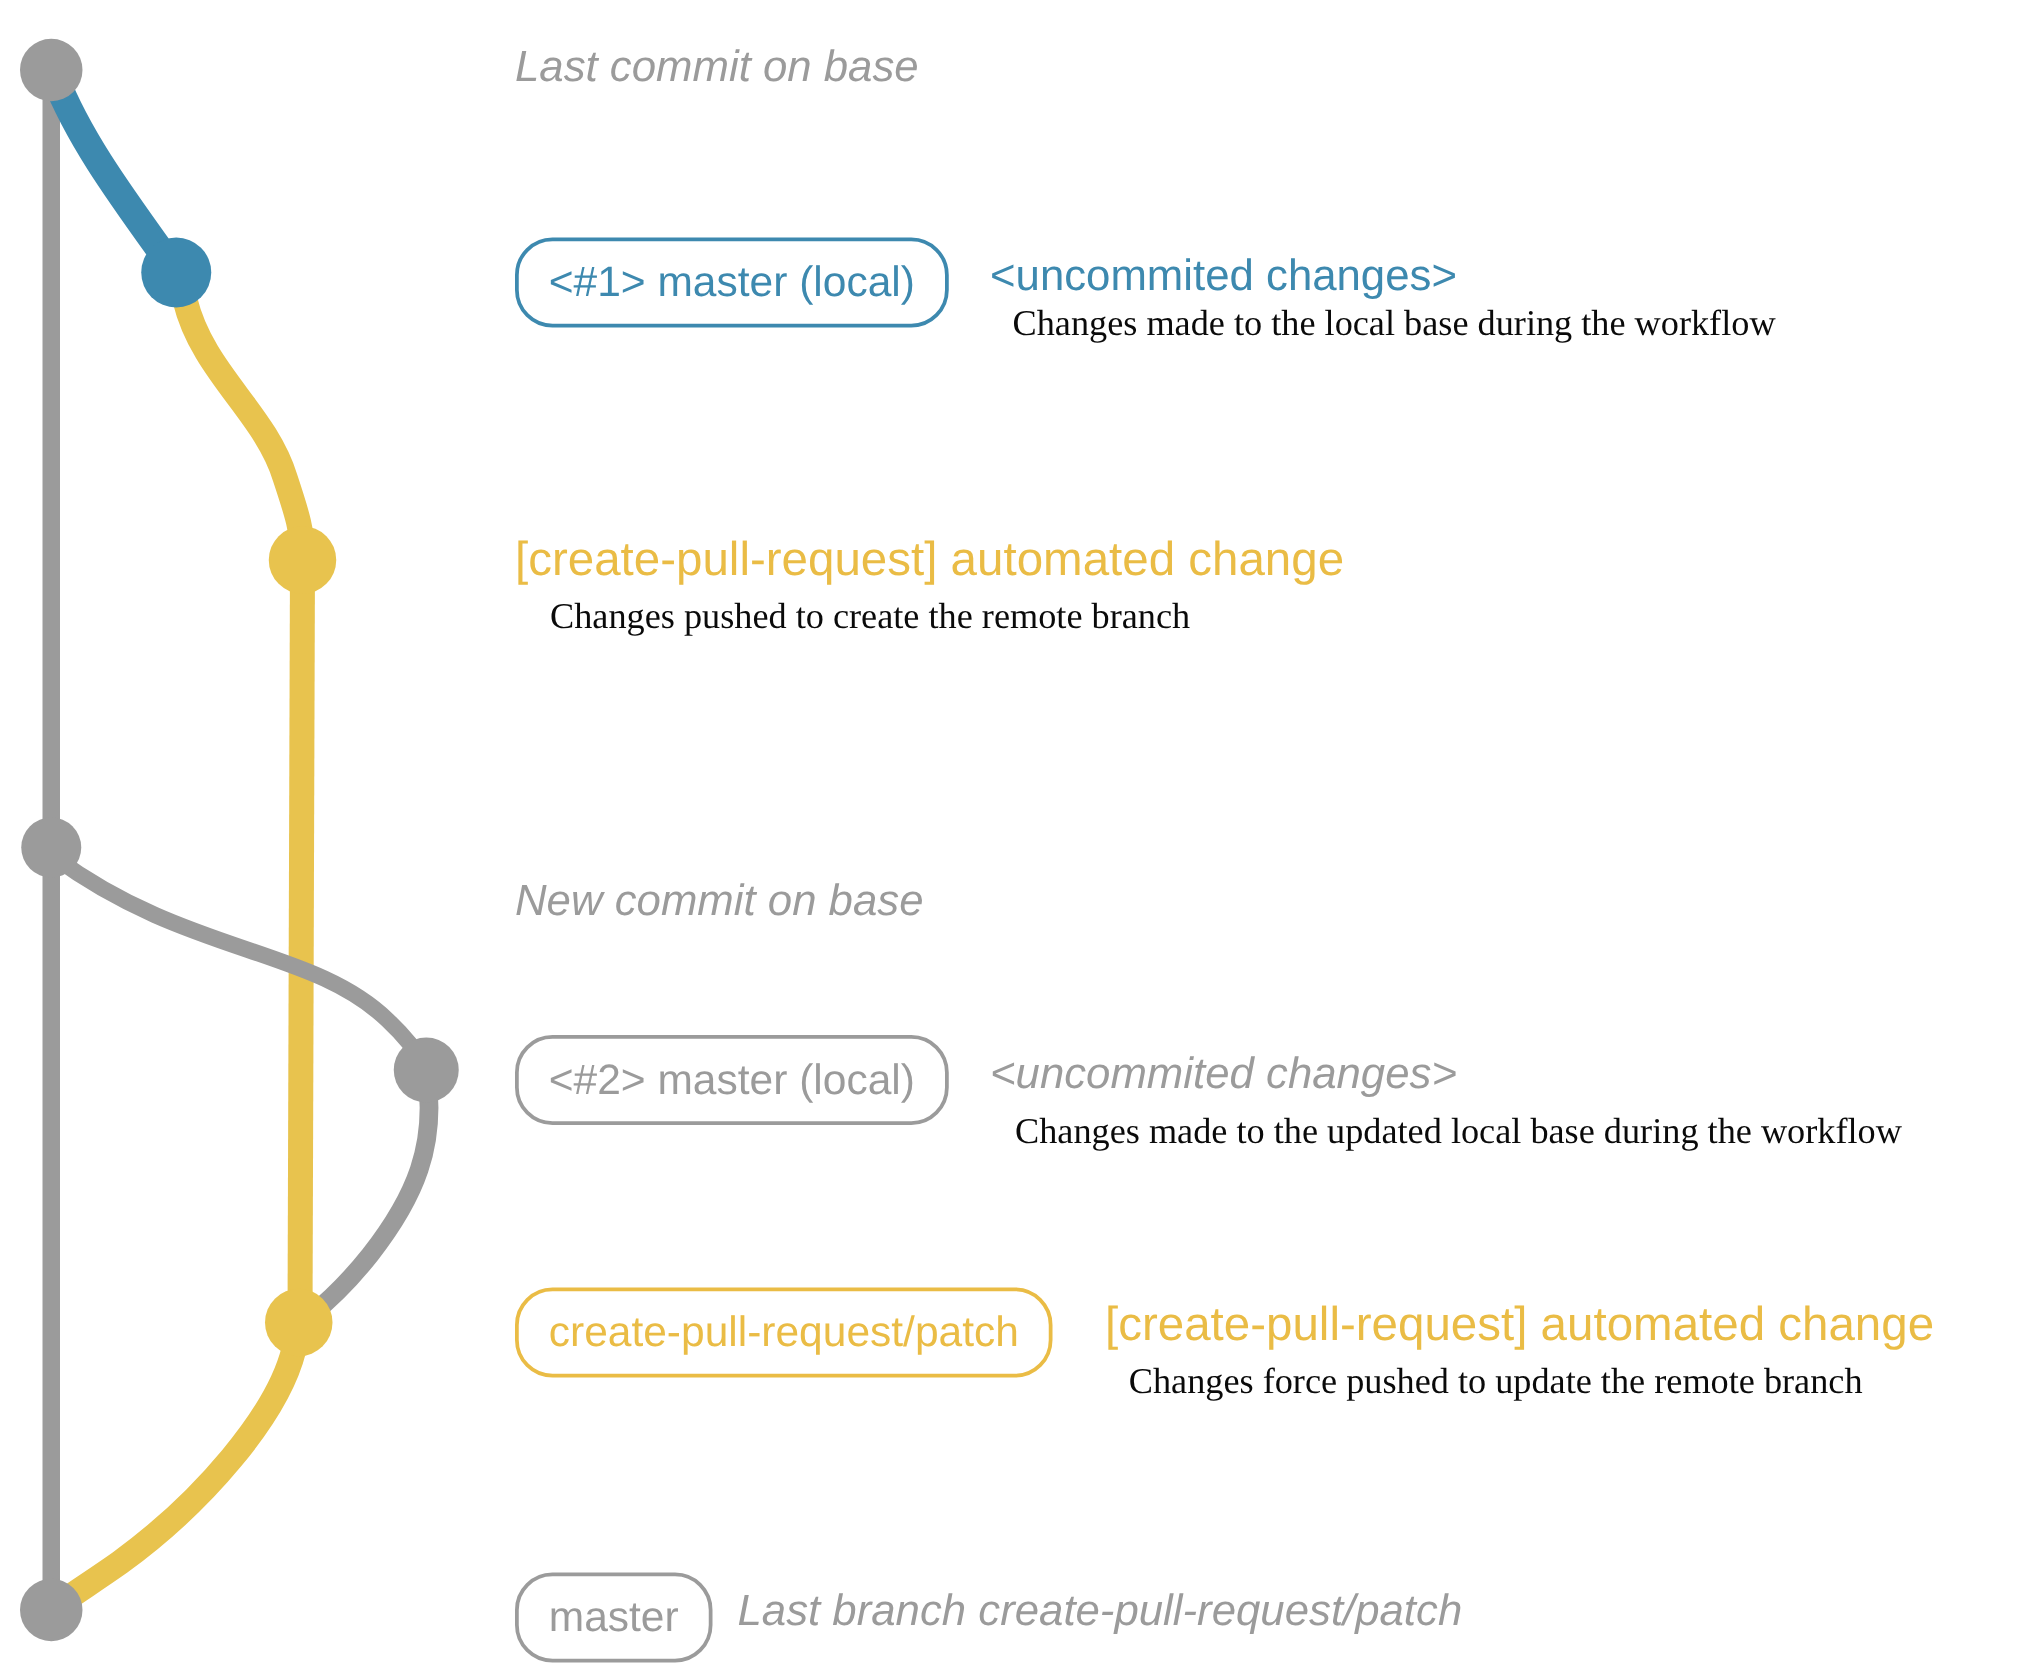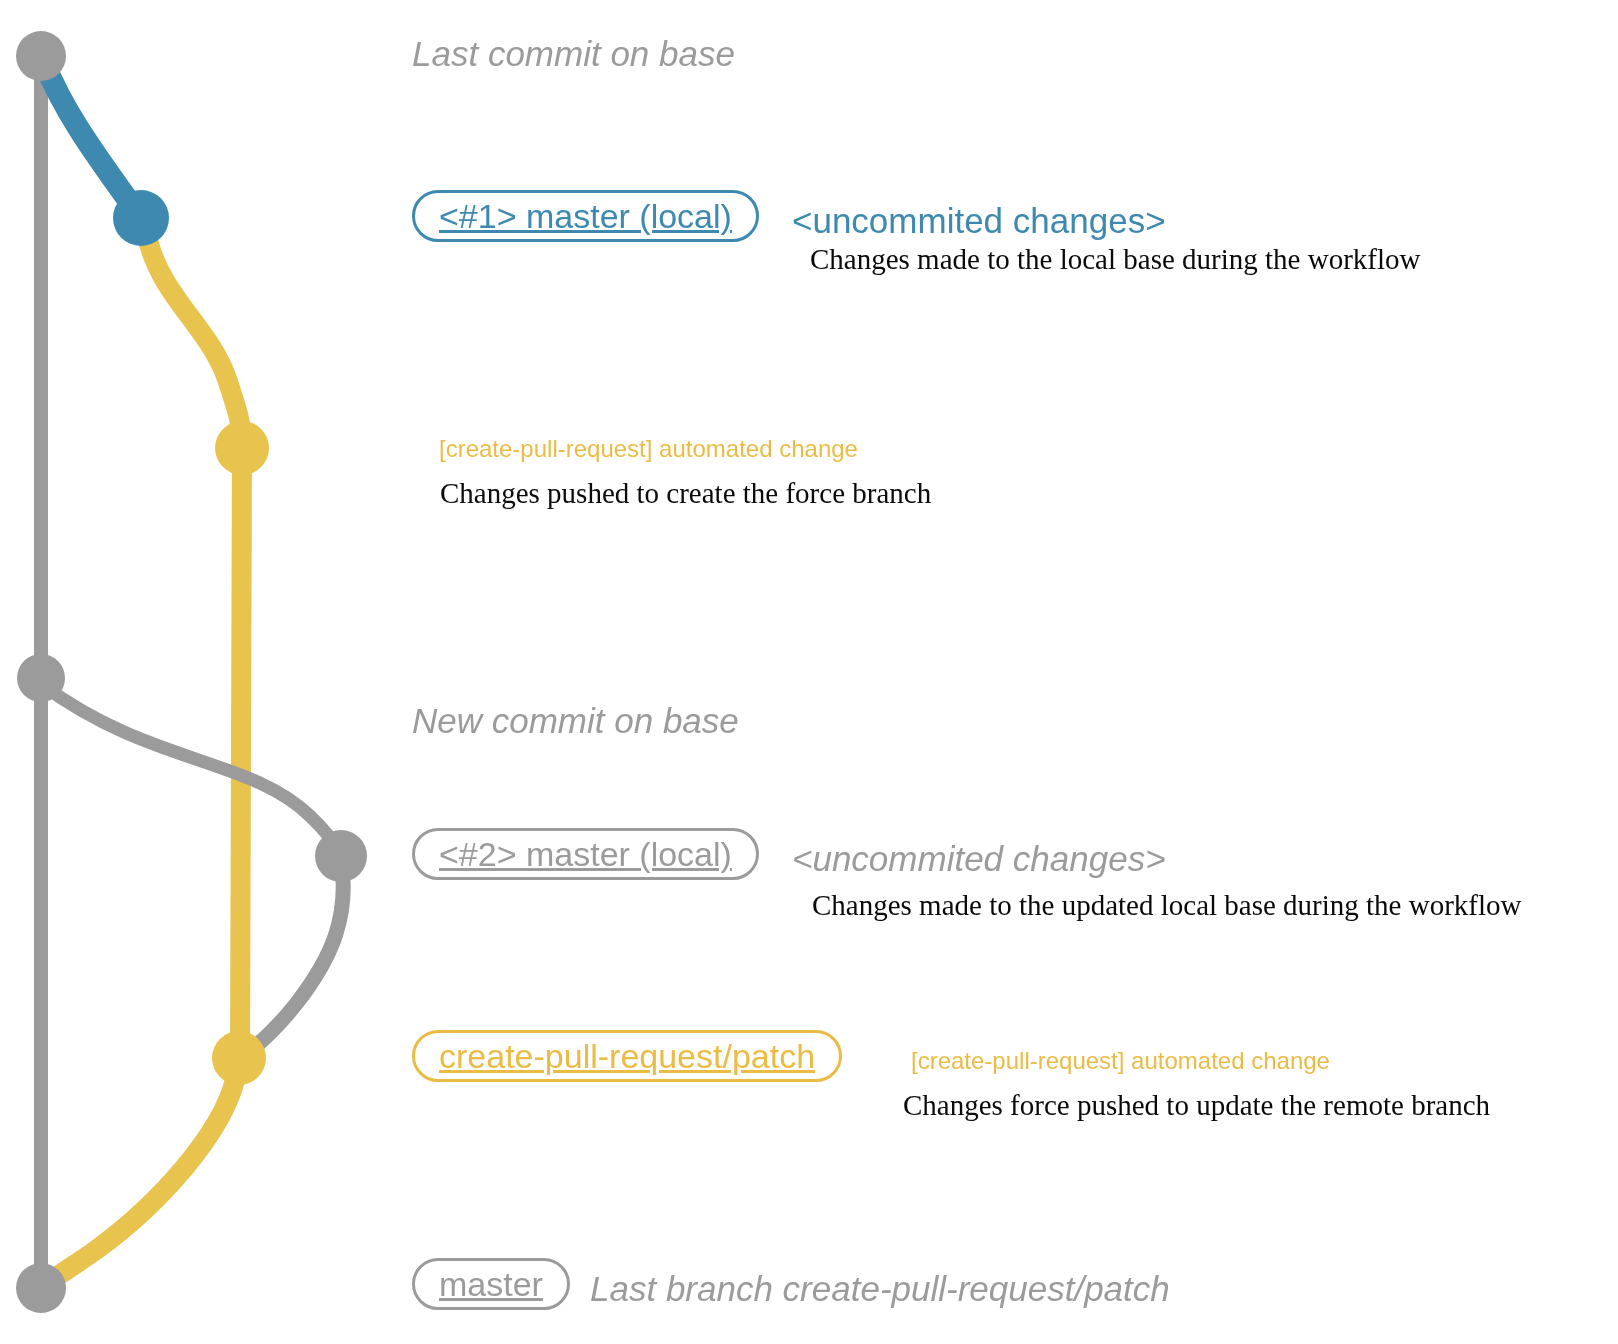--- a/index.html
+++ b/index.html
@@ -7,34 +7,33 @@
     position:relative;
     width:1618px;height:1344px;
     background:var(--bg,#fff);
     font-family:"Liberation Sans",sans-serif;
     overflow:hidden;
   }
   .graph-svg{position:absolute;left:0;top:0;}
   .abs{position:absolute;white-space:nowrap;}
   .gray-label{color:var(--gray);font-size:35px;line-height:35px;font-style:italic;}
   .blue-label{color:var(--blue);font-size:35px;line-height:35px;}
-  .yellow-label{color:var(--yellow-text);font-size:24px;line-height:35px;margin-left:27px;}
+  .yellow-label{color:var(--yellow-text);font-size:38px;line-height:35px;}
   .serif-note{
     color:var(--black);
     font-family:"Liberation Serif",serif;
     font-size:29px;line-height:31px;
   }
   .badge{
     display:inline-flex;align-items:center;justify-content:center;
-    height:52px;padding:0 24px;
+    height:72px;padding:0 24px;
     border-radius:30px;border:3px solid var(--gray);
     font-size:34px;line-height:34px;
     color:var(--gray);
     box-sizing:border-box;
-    text-decoration:underline;
   }
   .badge.blue{border-color:var(--blue);color:var(--blue);}
   .badge.yellow{border-color:var(--yellow-text);color:var(--yellow-text);}
 </style>
 </head>
 <body>
 
 <div class="canvas">
 
   <svg class="graph-svg" width="420" height="1344" viewBox="0 0 420 1344">
@@ -64,21 +63,21 @@
 
   <div class="abs gray-label" style="left:412px;top:36px;">Last commit on base</div>
 
   <div class="abs badge blue" style="left:412px;top:190px;">
     <span>&lt;#1&gt; master (local)</span>
   </div>
   <div class="abs blue-label" style="left:792px;top:203px;">&lt;uncommited changes&gt;</div>
   <div class="abs serif-note" style="left:810px;top:244px;">Changes made to the local base during the workflow</div>
 
   <div class="abs yellow-label" style="left:412px;top:431px;">[create-pull-request] automated change</div>
-  <div class="abs serif-note" style="left:440px;top:478px;">Changes pushed to create the force branch</div>
+  <div class="abs serif-note" style="left:440px;top:478px;">Changes pushed to create the remote branch</div>
 
   <div class="abs gray-label" style="left:412px;top:659px;margin-top:44px;">New commit on base</div>
 
   <div class="abs badge" style="left:412px;top:828px;">
     <span>&lt;#2&gt; master (local)</span>
   </div>
   <div class="abs gray-label" style="left:792px;top:841px;">&lt;uncommited changes&gt;</div>
   <div class="abs badge yellow" style="left:412px;top:1030px;">
     <span>create-pull-request/patch</span>
   </div>

